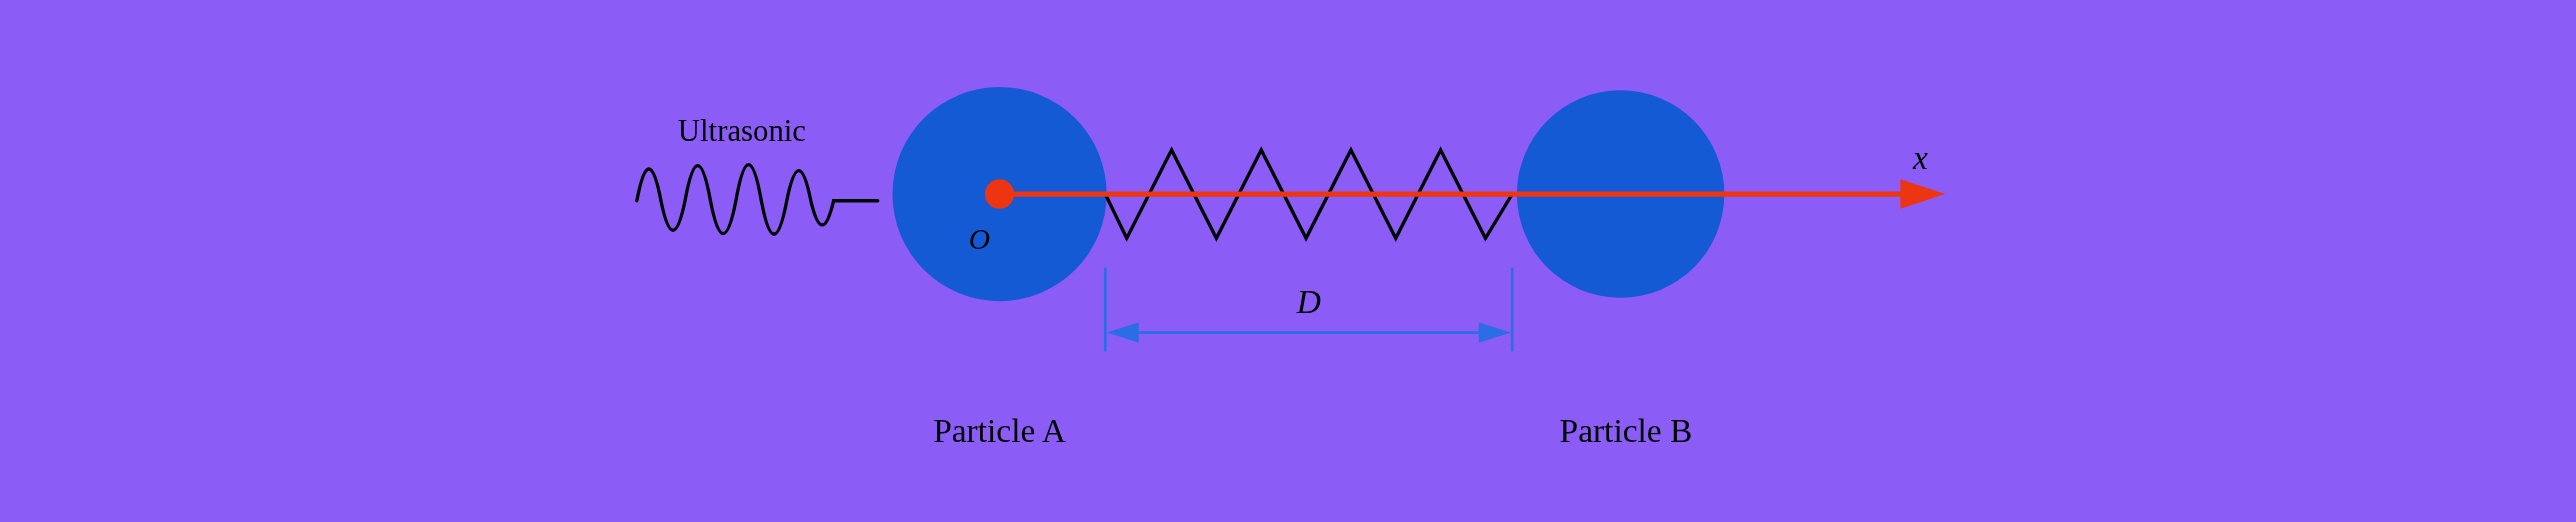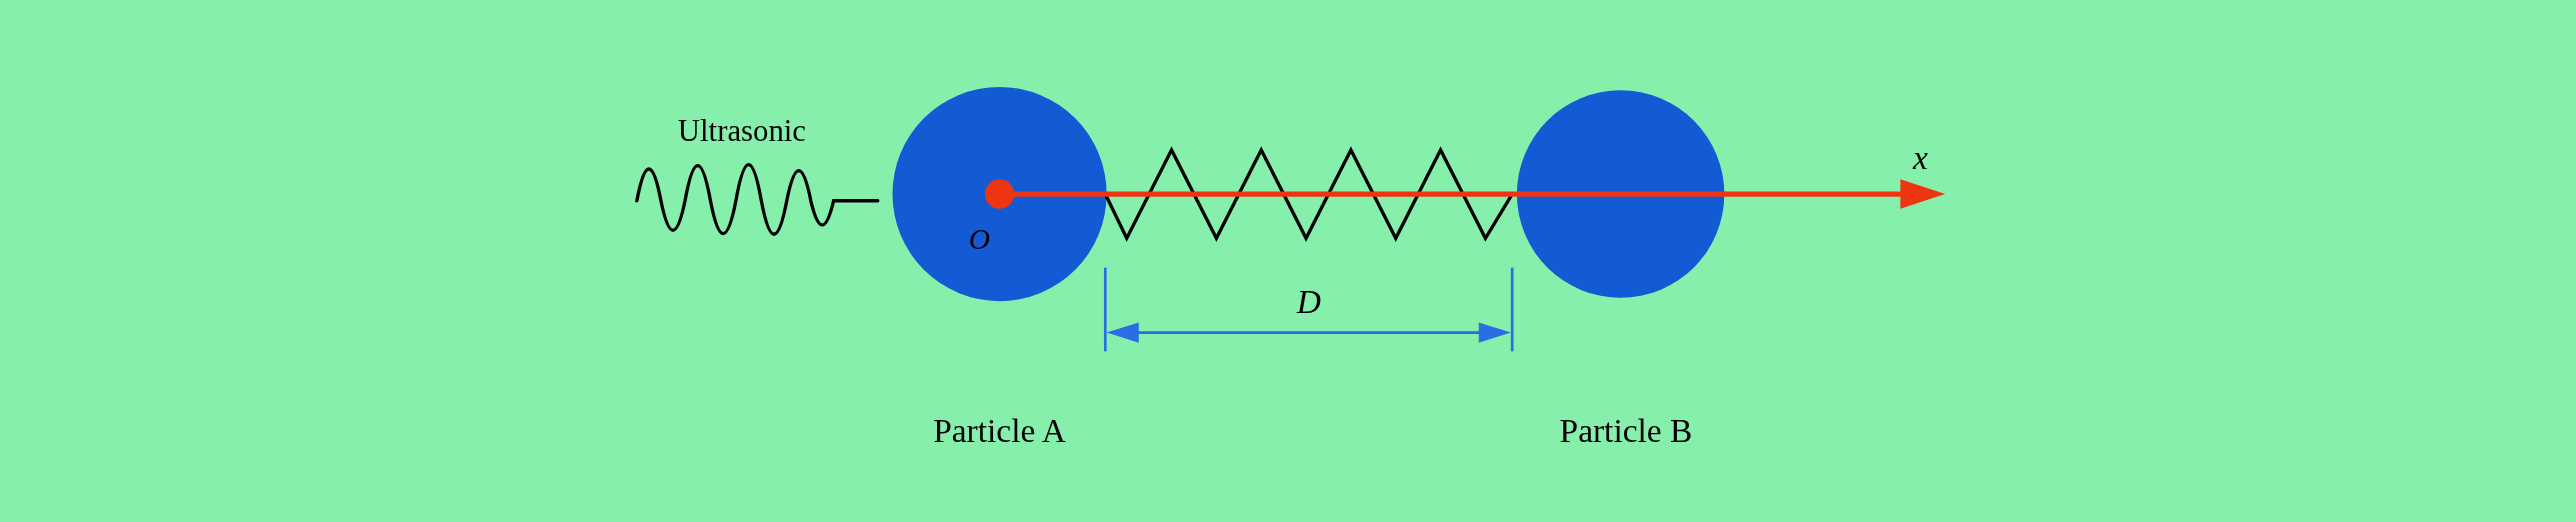--- a/index.html
+++ b/index.html
@@ -4,21 +4,21 @@
 <style>
   html, body {
     margin: 0;
     padding: 0;
     background: #ffffff;
   }
   .canvas {
     position: relative;
     width: 2576px;
     height: 522px;
-    background: #86efac;
+    background: #8b5cf6;
     overflow: hidden;
     font-family: "Liberation Serif", serif;
   }
   svg { display: block; }
   text {
     fill: #000000;
     font-family: "Liberation Serif", serif;
   }
   .label-regular {
     font-size: 50px;

